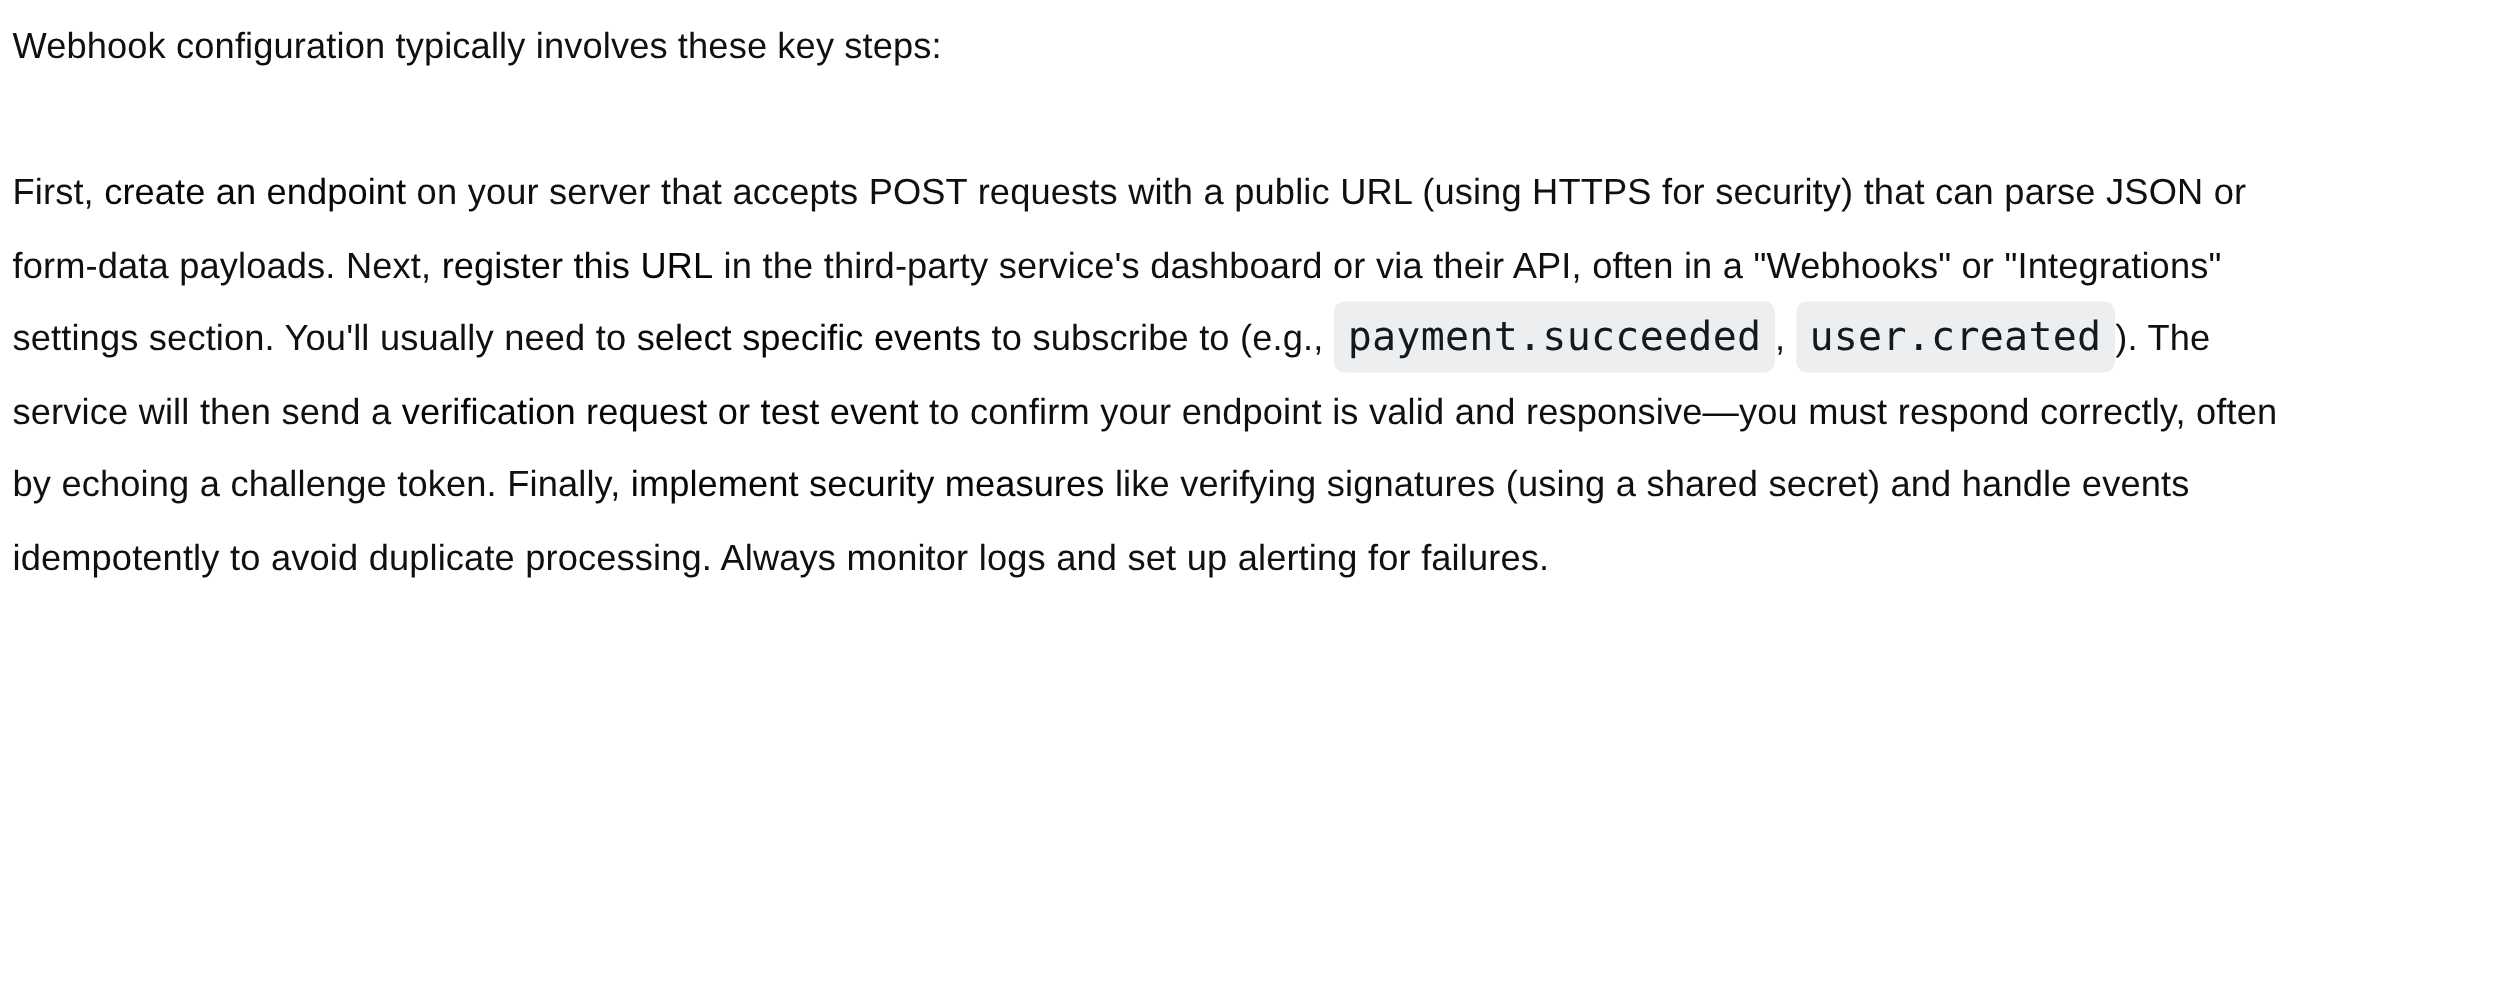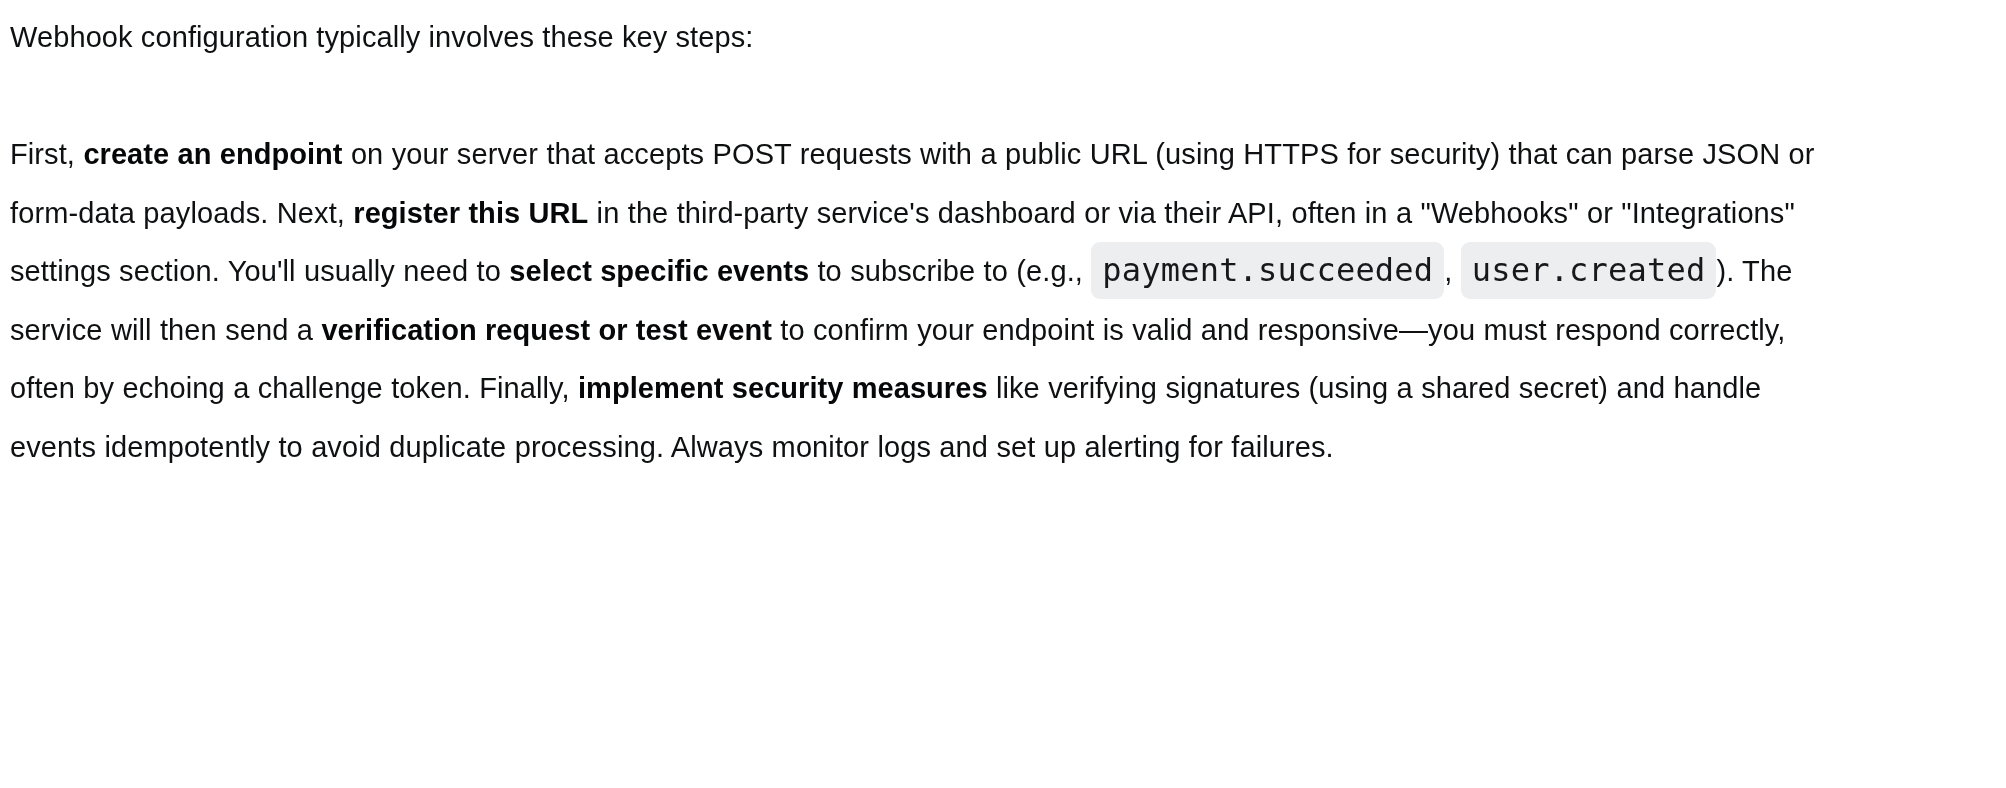--- a/index.html
+++ b/index.html
@@ -41,21 +41,21 @@
     color: #0e1011;
     margin: 0;
     padding-top: 59px;
     max-width: 1986px;
     text-align: left;
     word-spacing: 0.2px;
   }
 
   .para b,
   .para strong {
-    font-weight: 700;
+    font-weight: 400;
     color: #050708;
     letter-spacing: 0.05px;
   }
 
   code.chip {
     font-family: "DejaVu Sans Mono", "Liberation Mono", monospace;
     font-size: 32px;
     line-height: 1;
     background: #eceef0;
     color: #16191c;

